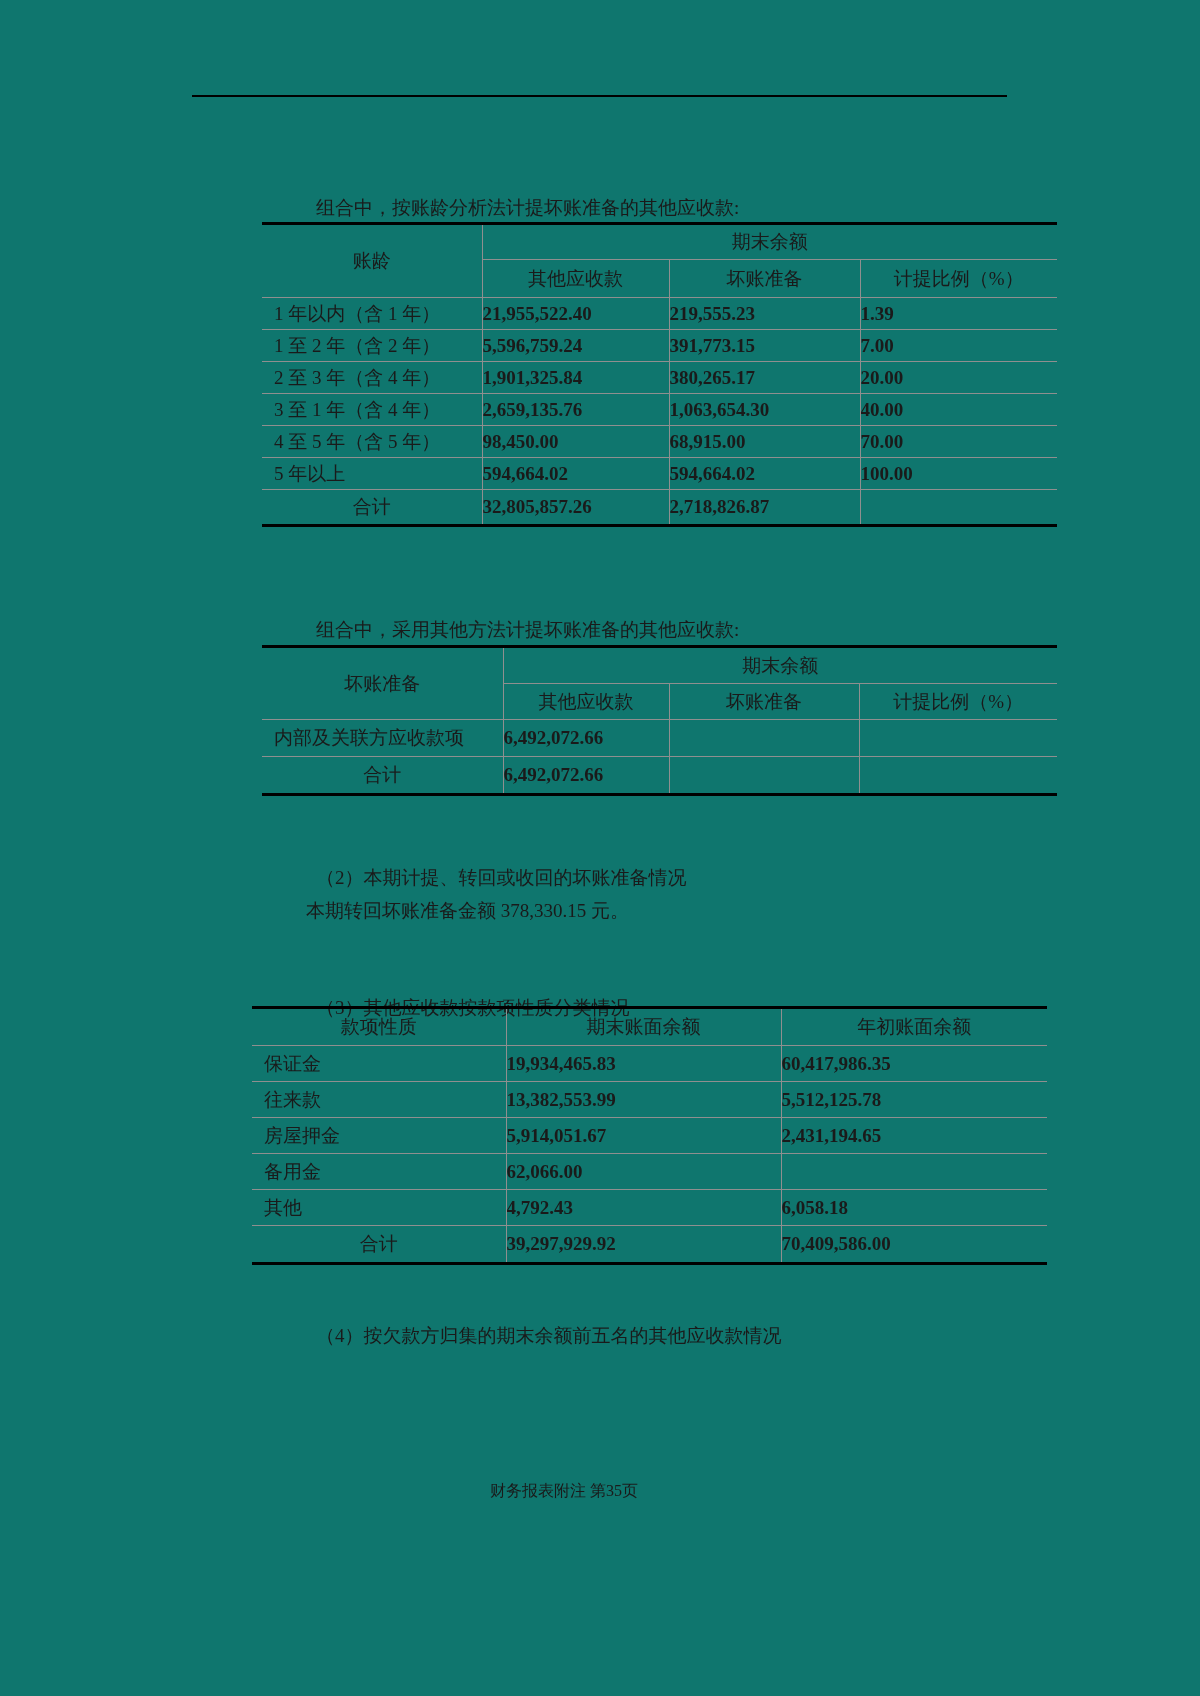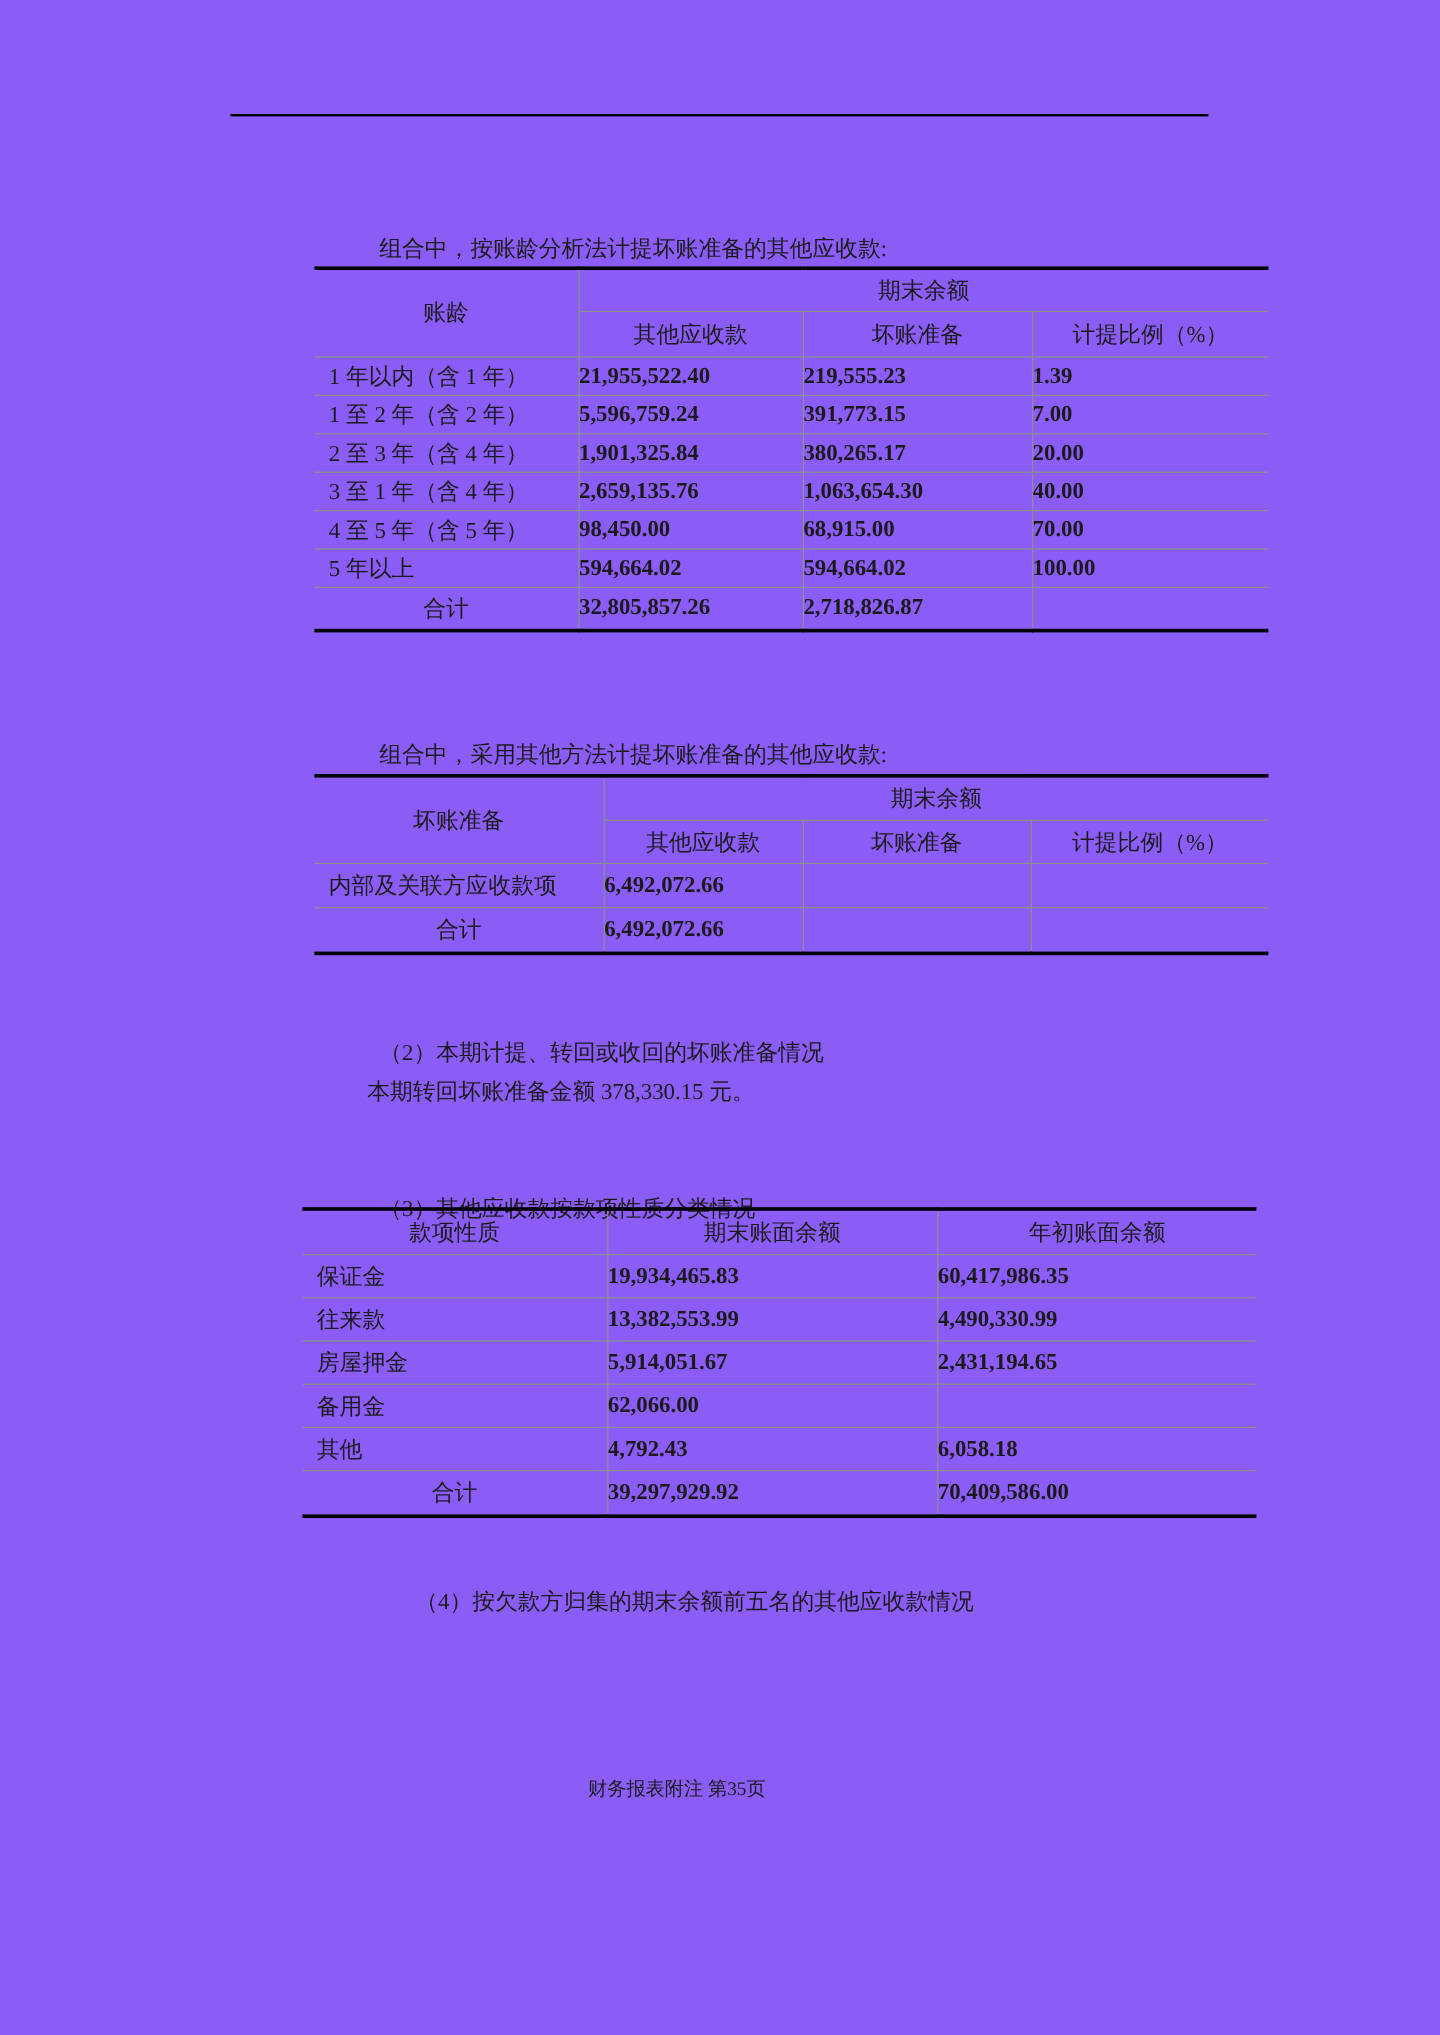--- a/index.html
+++ b/index.html
@@ -1,21 +1,21 @@
 <!DOCTYPE html>
 <html><head>
 <meta charset="utf-8">
 <style>
   html, body { margin: 0; padding: 0; background: #ffffff; }
   .page {
     position: relative;
     width: 1200px;
     height: 1696px;
     margin: 0 auto;
-    background: #8b5cf6;
+    background: #0f766e;
     font-family: "Liberation Serif", serif;
     color: #1a1a1a;
     overflow: hidden;
   }
   .rule-top {
     position: absolute;
     left: 192px; top: 95px;
     width: 815px; height: 2px;
     background: #000000;
   }
@@ -201,21 +201,21 @@
         <th class="hdr">年初账面余额</th>
       </tr>
       <tr class="rD">
         <td class="lbl">保证金</td>
         <td class="num">19,934,465.83</td>
         <td class="num">60,417,986.35</td>
       </tr>
       <tr class="rD">
         <td class="lbl">往来款</td>
         <td class="num">13,382,553.99</td>
-        <td class="num">4,490,330.99</td>
+        <td class="num">5,512,125.78</td>
       </tr>
       <tr class="rD">
         <td class="lbl">房屋押金</td>
         <td class="num">5,914,051.67</td>
         <td class="num">2,431,194.65</td>
       </tr>
       <tr class="rD">
         <td class="lbl">备用金</td>
         <td class="num">62,066.00</td>
         <td class="num"></td>
@@ -226,17 +226,17 @@
         <td class="num">6,058.18</td>
       </tr>
       <tr class="rT">
         <td class="ctr">合计</td>
         <td class="num">39,297,929.92</td>
         <td class="num">70,409,586.00</td>
       </tr>
     </tbody>
   </table>
 
-  <div class="para" style="left:316px; top:1324px;margin-left:30px;">（4）按欠款方归集的期末余额前五名的其他应收款情况</div>
+  <div class="para" style="left:316px; top:1324px;">（4）按欠款方归集的期末余额前五名的其他应收款情况</div>
 
   <div class="footer">财务报表附注 第35页</div>
 
 </div>
 
 </body></html>

